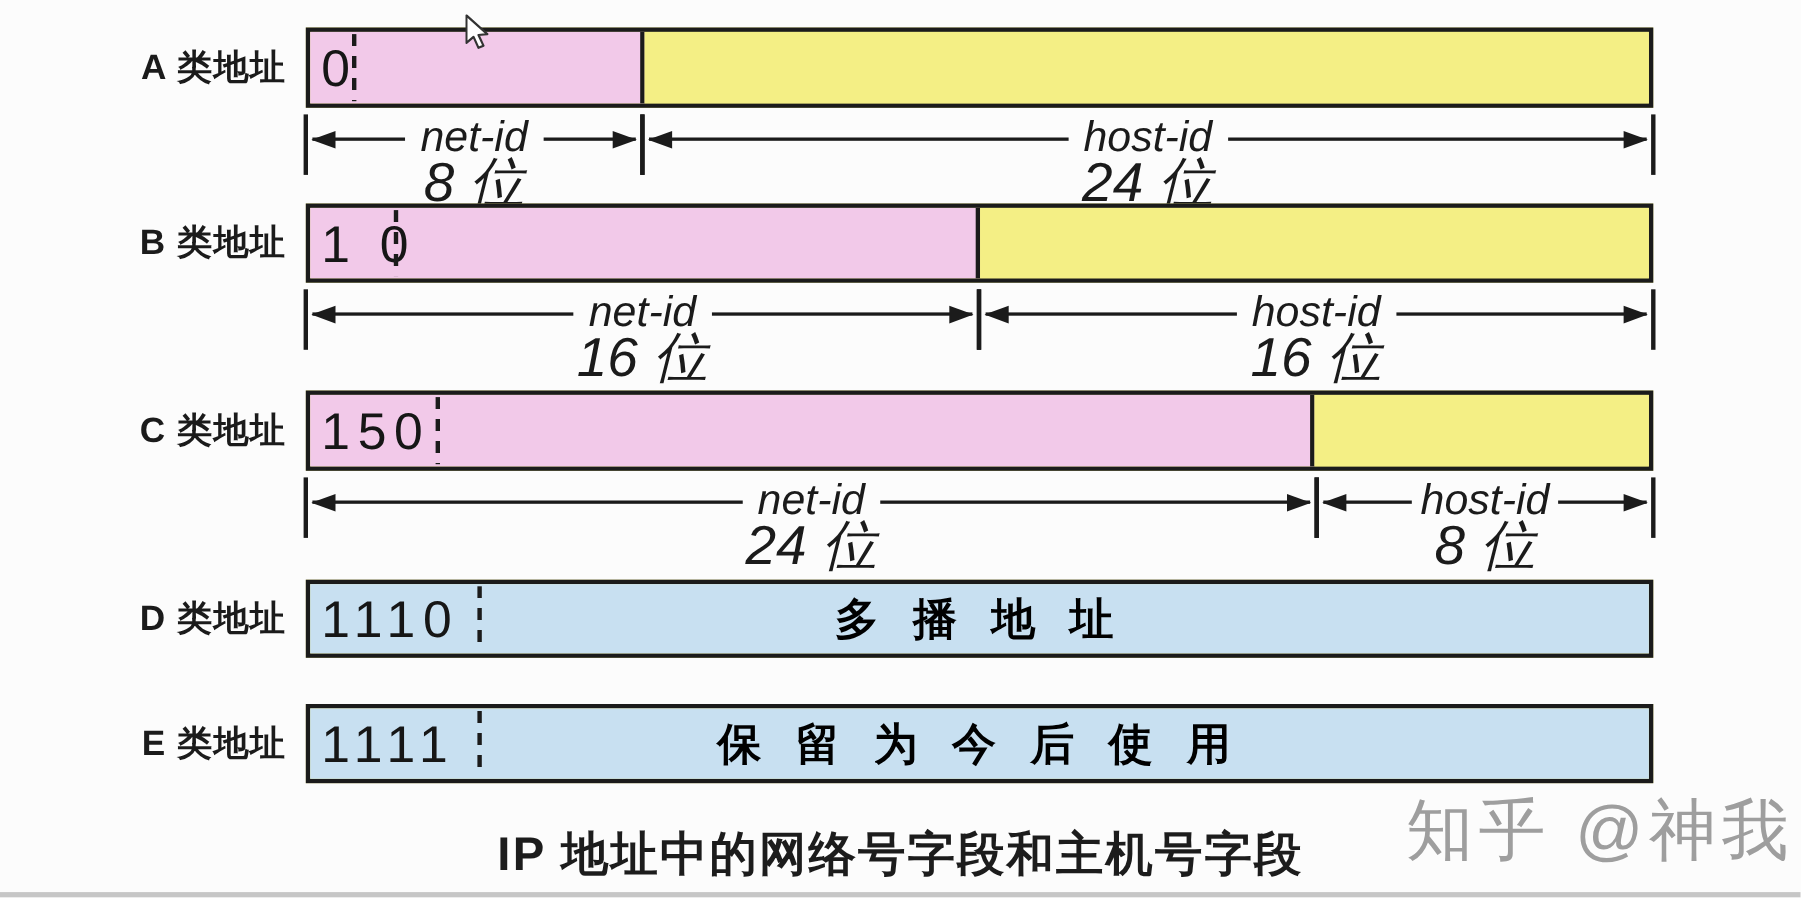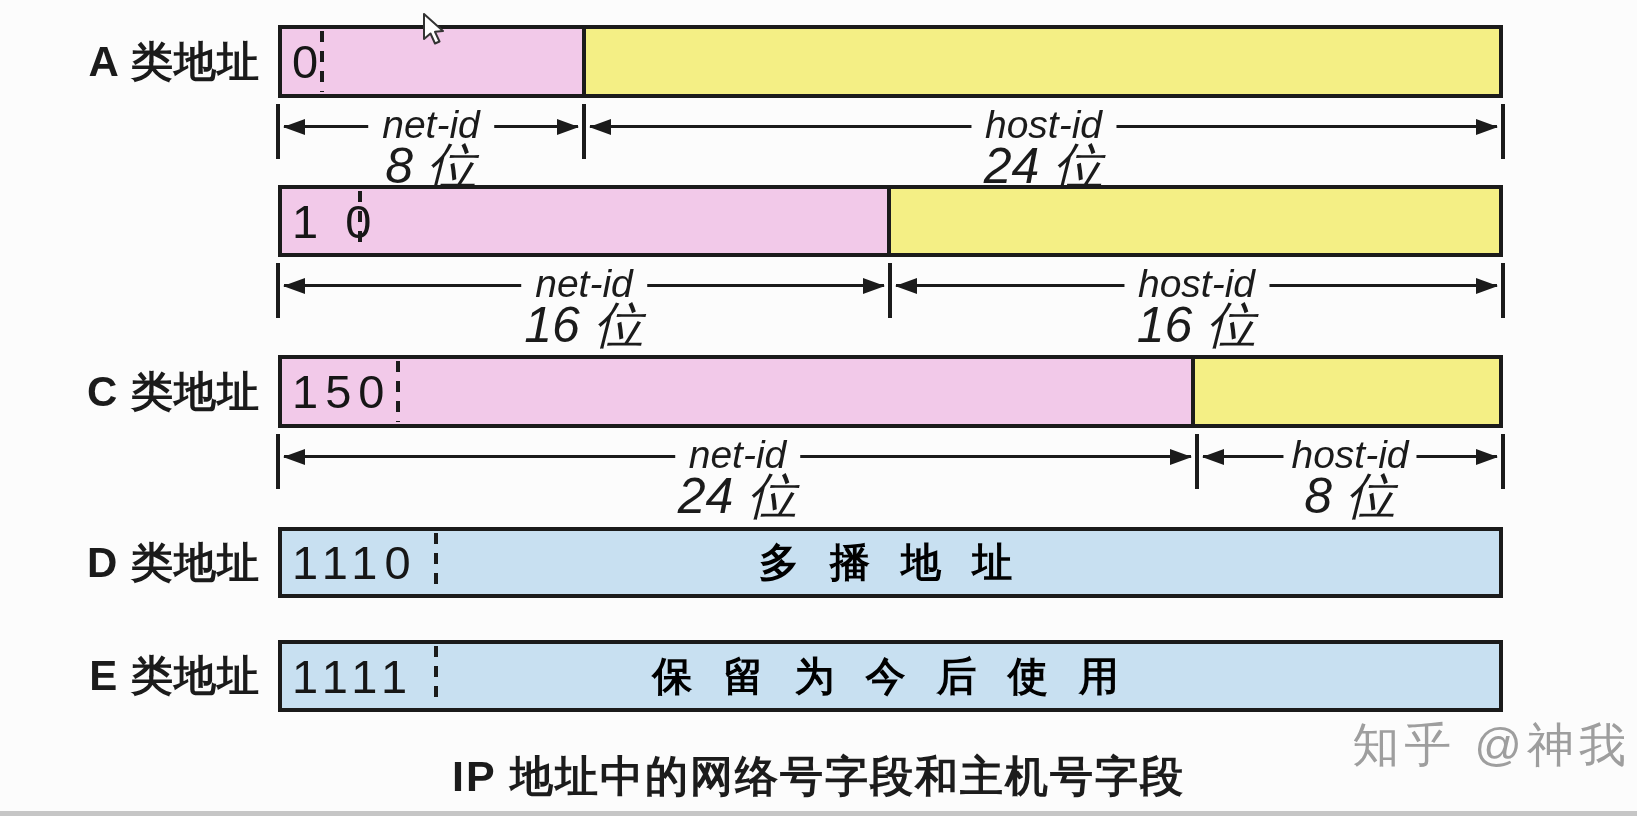--- a/index.html
+++ b/index.html
@@ -10,21 +10,21 @@
     --bg:#fcfcfc;
     --wm:#9e9e9e;
   }
   html,body{margin:0;padding:0;}
   body{width:1637px;height:816px;background:var(--bg);
        font-family:"Liberation Sans","DejaVu Sans",sans-serif;color:var(--ink);}
   .stage{position:relative;width:1637px;height:816px;overflow:hidden;}
 
   
   .row-label{position:absolute;left:0;width:260px;text-align:right;
-             font-size:42px;font-weight:600;letter-spacing:1px;white-space:nowrap;
+             font-size:32px;font-weight:600;letter-spacing:1px;white-space:nowrap;
              display:flex;align-items:center;justify-content:flex-end;}
 
   
   .bar{position:absolute;box-sizing:border-box;border:4px solid var(--ink);background:var(--host-fill);}
   .seg{position:absolute;top:0;bottom:0;}
   .seg-net{left:0;background:var(--net-fill);border-right:4px solid var(--ink);box-sizing:border-box;}
   .seg-host{right:0;background:var(--host-fill);}
   .seg-reserved{left:0;right:0;background:var(--reserved-fill);}
   .prefix{position:absolute;left:10px;top:0;bottom:0;display:flex;align-items:center;
           font-size:47px;letter-spacing:7px;font-weight:400;color:#161616;white-space:pre;}
@@ -41,21 +41,21 @@
   .ah{position:absolute;width:0;height:0;top:14.5px;border-top:8px solid transparent;border-bottom:8px solid transparent;}
   .ah-l{left:5px;border-right:22px solid var(--ink);}
   .ah-r{right:5px;border-left:22px solid var(--ink);}
   .dim-name{position:absolute;left:50%;transform:translateX(-50%);top:-3px;
             background:var(--bg);padding:0 14px;font-size:39px;line-height:48px;white-space:nowrap;}
   .dim-bits{position:absolute;left:50%;transform:translateX(-50%);top:40px;
             font-size:50px;line-height:44px;white-space:nowrap;}
 
   .caption{position:absolute;left:0;top:748px;width:1637px;text-align:center;
            font-size:43px;font-weight:600;letter-spacing:2px;color:#1c1c1c;}
-  .watermark{position:absolute;right:6px;top:714px;font-size:47px;letter-spacing:5px;
+  .watermark{position:absolute;right:6px;top:714px;font-size:61px;letter-spacing:5px;
              color:var(--wm);white-space:nowrap;}
   .bottom-edge{position:absolute;left:0;right:0;top:811px;height:5px;background:#c6c6c6;}
   .cursor{position:absolute;left:423px;top:13px;}
 </style>
 </head>
 <body>
 
 <div class="stage">
 
   <div class="row-label" style="top:25px;height:73px">A 类地址</div>
@@ -77,20 +77,21 @@
   <div class="dim" style="left:584px;top:104px;width:919px">
     <i class="tick tick-l"></i>
     <i class="tick tick-r"></i>
     <i class="dline"></i>
     <i class="ah ah-l"></i>
     <i class="ah ah-r"></i>
     <span class="dim-name">host-id</span>
     <span class="dim-bits">24 位</span>
   </div>
 
+  <div class="row-label" style="top:185px;height:72px">B 类地址</div>
   <div class="bar" style="left:278px;top:185px;width:1225px;height:72px">
     <div class="seg seg-net" style="width:50%"></div>
     <div class="seg seg-host" style="left:50%"></div>
     <div class="prefix">1 0</div>
     <div class="dashline" style="left:6.25%"></div>
   </div>
   <div class="dim" style="left:278px;top:263px;width:612px">
     <i class="tick tick-l"></i>
     <i class="tick tick-r"></i>
     <i class="dline"></i>

